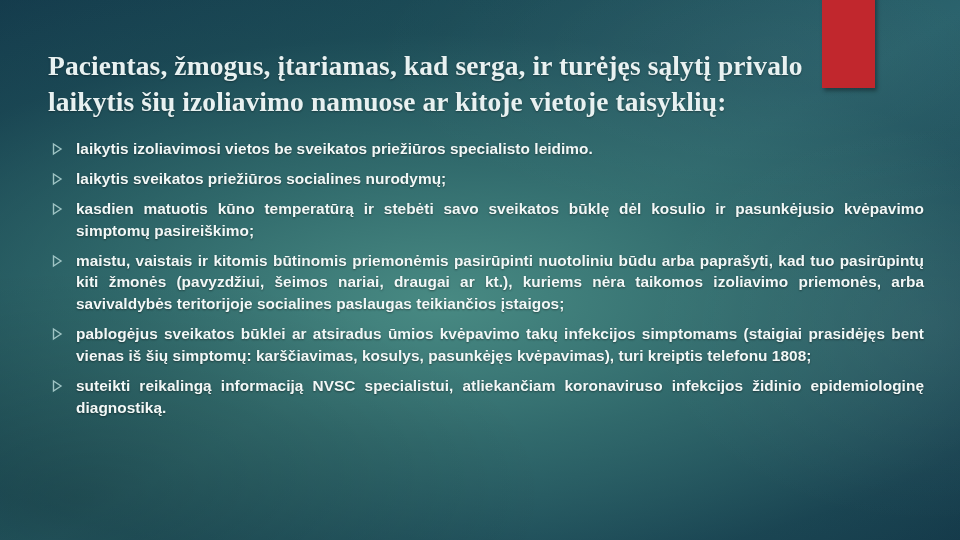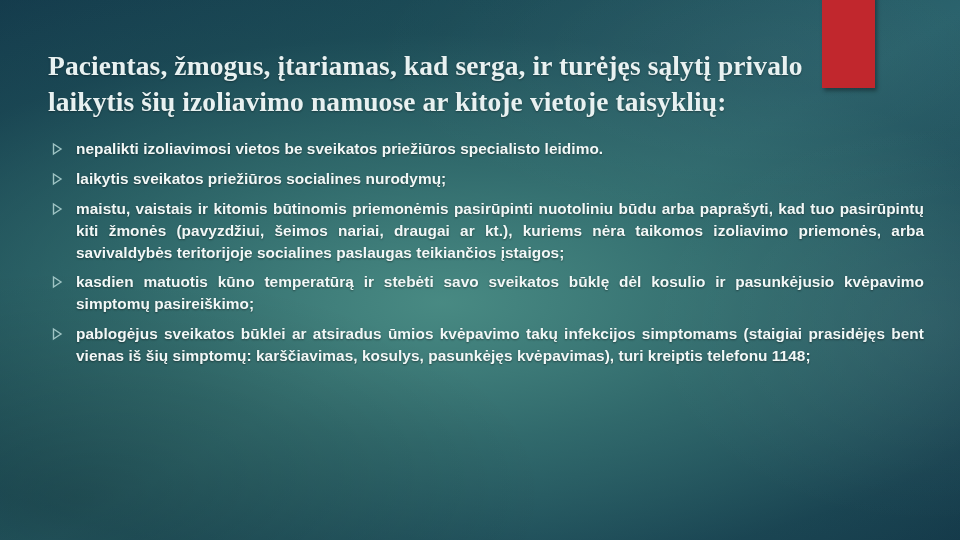--- a/index.html
+++ b/index.html
@@ -106,55 +106,63 @@
   <h1 class="slide-title">Pacientas, žmogus, įtariamas, kad serga, ir turėjęs sąlytį privalo laikytis šių izoliavimo namuose ar kitoje vietoje taisyklių:</h1>
 
   <ul class="bullet-list">
 
     <li class="bullet-item">
       <span class="bullet-marker">
         <svg viewBox="0 0 14 14" width="14" height="14" aria-hidden="true">
           <polygon points="3.5,2 11,7 3.5,12" fill="none" stroke="#9fc4c4" stroke-width="1.4"></polygon>
         </svg>
       </span>
-      <span class="bullet-text">nepalikti izoliavimosi vietos be sveikatos priežiūros specialisto leidimo.</span>
+      <span class="bullet-text">laikytis izoliavimosi vietos be sveikatos priežiūros specialisto leidimo.</span>
     </li>
 
 
     <li class="bullet-item">
       <span class="bullet-marker">
         <svg viewBox="0 0 14 14" width="14" height="14" aria-hidden="true">
           <polygon points="3.5,2 11,7 3.5,12" fill="none" stroke="#9fc4c4" stroke-width="1.4"></polygon>
         </svg>
       </span>
       <span class="bullet-text">laikytis sveikatos priežiūros socialines nurodymų;</span>
     </li>
 
     <li class="bullet-item justify">
       <span class="bullet-marker">
         <svg viewBox="0 0 14 14" width="14" height="14" aria-hidden="true">
           <polygon points="3.5,2 11,7 3.5,12" fill="none" stroke="#9fc4c4" stroke-width="1.4"></polygon>
         </svg>
       </span>
+      <span class="bullet-text">kasdien matuotis kūno temperatūrą ir stebėti savo sveikatos būklę dėl kosulio ir pasunkėjusio kvėpavimo simptomų pasireiškimo;</span>
+    </li>
+
+    <li class="bullet-item justify">
+      <span class="bullet-marker">
+        <svg viewBox="0 0 14 14" width="14" height="14" aria-hidden="true">
+          <polygon points="3.5,2 11,7 3.5,12" fill="none" stroke="#9fc4c4" stroke-width="1.4"></polygon>
+        </svg>
+      </span>
       <span class="bullet-text">maistu, vaistais ir kitomis būtinomis priemonėmis pasirūpinti nuotoliniu būdu arba paprašyti, kad tuo pasirūpintų kiti žmonės (pavyzdžiui, šeimos nariai, draugai ar kt.), kuriems nėra taikomos izoliavimo priemonės, arba savivaldybės teritorijoje socialines paslaugas teikiančios įstaigos;</span>
     </li>
 
     <li class="bullet-item justify">
       <span class="bullet-marker">
         <svg viewBox="0 0 14 14" width="14" height="14" aria-hidden="true">
           <polygon points="3.5,2 11,7 3.5,12" fill="none" stroke="#9fc4c4" stroke-width="1.4"></polygon>
         </svg>
       </span>
-      <span class="bullet-text">kasdien matuotis kūno temperatūrą ir stebėti savo sveikatos būklę dėl kosulio ir pasunkėjusio kvėpavimo simptomų pasireiškimo;</span>
+      <span class="bullet-text">pablogėjus sveikatos būklei ar atsiradus ūmios kvėpavimo takų infekcijos simptomams (staigiai prasidėjęs bent vienas iš šių simptomų: karščiavimas, kosulys, pasunkėjęs kvėpavimas), turi kreiptis telefonu 1808;</span>
     </li>
 
     <li class="bullet-item justify">
       <span class="bullet-marker">
         <svg viewBox="0 0 14 14" width="14" height="14" aria-hidden="true">
           <polygon points="3.5,2 11,7 3.5,12" fill="none" stroke="#9fc4c4" stroke-width="1.4"></polygon>
         </svg>
       </span>
-      <span class="bullet-text">pablogėjus sveikatos būklei ar atsiradus ūmios kvėpavimo takų infekcijos simptomams (staigiai prasidėjęs bent vienas iš šių simptomų: karščiavimas, kosulys, pasunkėjęs kvėpavimas), turi kreiptis telefonu 1148;</span>
+      <span class="bullet-text">suteikti reikalingą informaciją NVSC specialistui, atliekančiam koronaviruso infekcijos židinio epidemiologinę diagnostiką.</span>
     </li>
-
 
   </ul>
 </div>
 
 </body></html>

